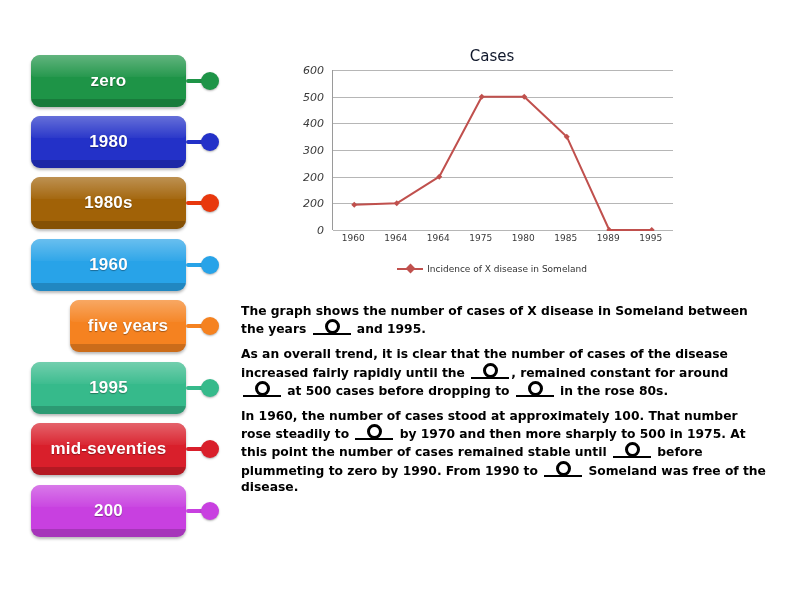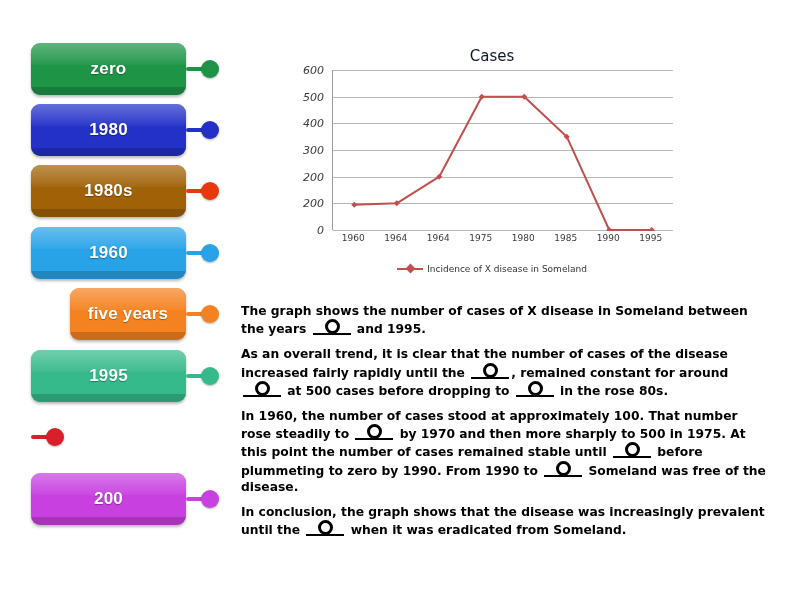--- a/index.html
+++ b/index.html
@@ -10,21 +10,21 @@
     overflow:hidden;
     position:relative;
   }
 
   
   #tiles{
     position:absolute;left:0;top:0;width:235px;height:600px;
   }
   .tile-row{
     position:absolute;left:31px;width:195px;height:40px;
-    display:flex;align-items:flex-end;
+    display:flex;align-items:flex-start;
   }
   .tile{
     position:relative;
     width:155px;height:52px;
     border-radius:9px;
     display:flex;align-items:center;justify-content:center;
     box-sizing:border-box;
     box-shadow:0 2px 3px rgba(0,0,0,.28);
     overflow:hidden;
   }
@@ -207,20 +207,23 @@
     <div class="tile-row" style="top: 362px;">
       <div class="tile" style="background: rgb(54, 186, 139);">
         <span class="tile-label">1995</span>
       </div>
       <div class="connector">
         <span class="conn-line" style="background: rgb(54, 186, 139);"></span>
         <span class="conn-dot" style="background: rgb(54, 186, 139);"></span>
       </div>
     </div>
     <div class="tile-row" style="top: 423px;">
+      <div class="tile" style="background: rgb(217, 31, 43);">
+        <span class="tile-label">mid-seventies</span>
+      </div>
       <div class="connector">
         <span class="conn-line" style="background: rgb(217, 31, 43);"></span>
         <span class="conn-dot" style="background: rgb(217, 31, 43);"></span>
       </div>
     </div>
     <div class="tile-row" style="top: 485px;">
       <div class="tile" style="background: rgb(200, 64, 224);">
         <span class="tile-label">200</span>
       </div>
       <div class="connector">
@@ -262,31 +265,30 @@
           <polygon points="318.75,157 321.75,160 318.75,163 315.75,160" fill="#c0504d"></polygon>
         </svg>
       </div>
     <div id="xlabels">
         <div class="xlab" style="left: 21.25px;">1960</div>
         <div class="xlab" style="left: 63.75px;">1964</div>
         <div class="xlab" style="left: 106.25px;">1964</div>
         <div class="xlab" style="left: 148.75px;">1975</div>
         <div class="xlab" style="left: 191.25px;">1980</div>
         <div class="xlab" style="left: 233.75px;">1985</div>
-        <div class="xlab" style="left: 276.25px;">1990</div>
+        <div class="xlab" style="left: 276.25px;">1989</div>
         <div class="xlab" style="left: 318.75px;">1995</div>
       </div>
   </div>
   <div id="legend">
     <span id="legend-swatch">
       <span class="lsline" style="background: rgb(192, 80, 77);"></span>
         <span class="lsdot" style="background: rgb(192, 80, 77);"></span>
     </span>
     <span id="legend-text">Incidence of X disease in Someland</span>
   </div>
 </div>
 
 <div id="text-block">
     <p class="para"><span>The graph shows the number of cases of X disease in Someland between the years </span><span class="blank"></span><span> and 1995.</span></p>
     <p class="para"><span>As an overall trend, it is clear that the number of cases of the disease increased fairly rapidly until the </span><span class="blank"></span><span>, remained constant for around </span><span class="blank"></span><span> at 500 cases before dropping to </span><span class="blank"></span><span> in the rose 80s.</span></p>
     <p class="para"><span>In 1960, the number of cases stood at approximately 100. That number rose steadily to </span><span class="blank"></span><span> by 1970 and then more sharply to 500 in 1975. At this point the number of cases remained stable until </span><span class="blank"></span><span> before plummeting to zero by 1990. From 1990 to </span><span class="blank"></span><span> Someland was free of the disease.</span></p>
-    <p class="para"><span>In conclusion, the graph shows that the disease was increasingly prevalent until the </span><span class="blank"></span><span> when it was eradicated from Someland.</span></p>
   </div>
 
 </body></html>

